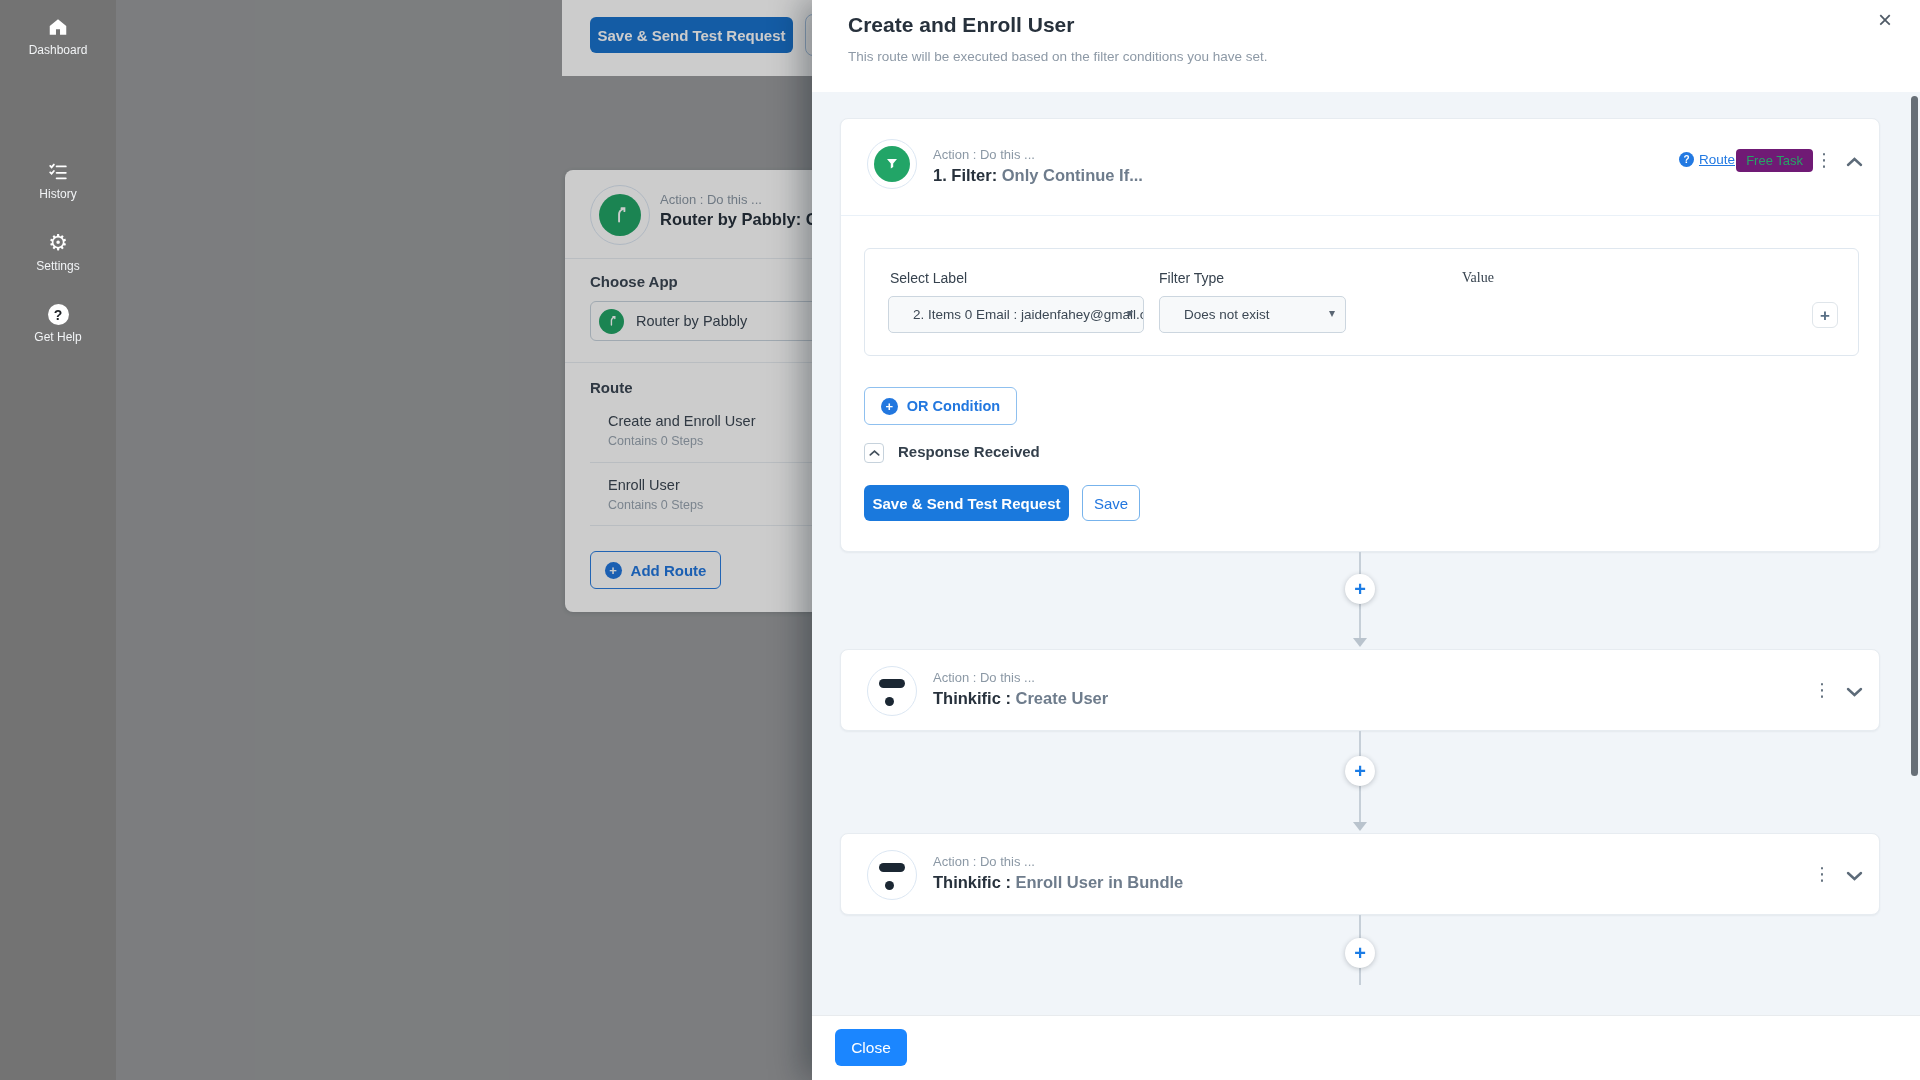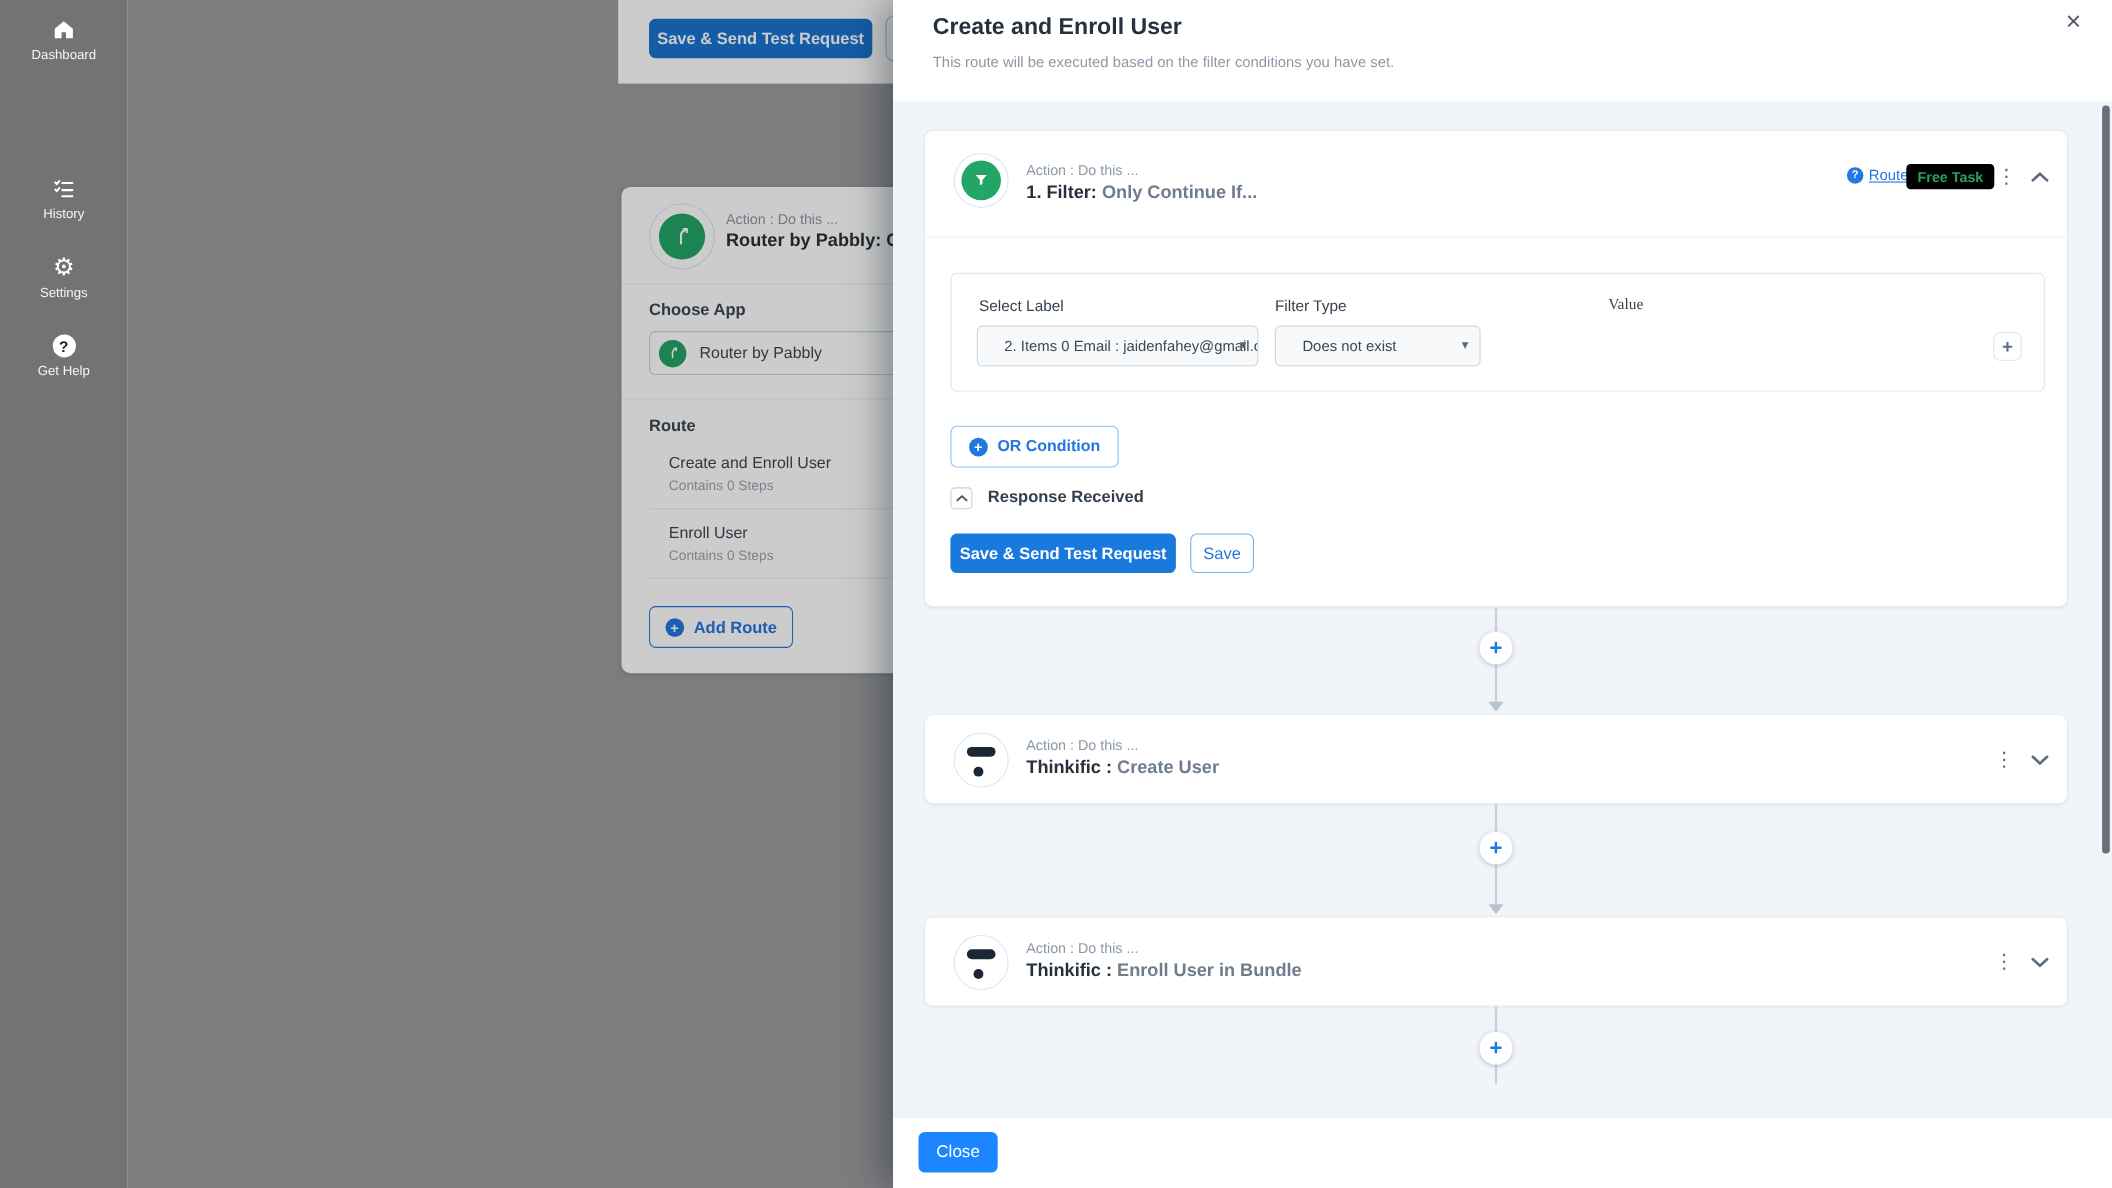--- a/index.html
+++ b/index.html
@@ -58,21 +58,21 @@
   .dd { position:absolute; height:37px; background:#f7f9fa; border:1px solid #ccd6df; border-radius:5px; display:flex; align-items:center; padding:0 26px 0 24px; font-size:13.5px; color:#3c4854; cursor:pointer; white-space:nowrap; overflow:hidden; }
   .dd .caret { position:absolute; right:10px; top:9px; font-size:12px; color:#5a6673; }
   .sq-plus { position:absolute; width:26px; height:26px; border:1px solid #dfe5ea; border-radius:6px; background:#fff; color:#5a7086; font-size:17px; font-weight:700; display:flex; align-items:center; justify-content:center; cursor:pointer; line-height:1; }
   .btn-or { position:absolute; left:23px; top:268px; width:153px; height:38px; background:#fff; border:1.5px solid #8fc0ef; border-radius:6px; color:#2277df; font-size:14.5px; font-weight:600; font-family:inherit; display:flex; align-items:center; justify-content:center; gap:9px; cursor:pointer; }
   .resp-toggle { position:absolute; left:23px; top:324px; width:20px; height:20px; border:1px solid #c6d2dc; border-radius:4px; background:#fff; display:flex; align-items:center; justify-content:center; cursor:pointer; }
   .resp-label { position:absolute; left:57px; top:324px; font-size:15px; color:#333f4b; font-weight:600; }
   .btn-save-send { position:absolute; left:23px; top:366px; width:205px; height:36px; background:#1a79dd; border:none; border-radius:6px; color:#fff; font-size:15px; font-weight:600; font-family:inherit; cursor:pointer; }
   .btn-save { position:absolute; left:241px; top:366px; width:58px; height:36px; background:#fff; border:1.5px solid #77b3ec; border-radius:6px; color:#2277df; font-size:15px; font-family:inherit; cursor:pointer; }
   .help-link { position:absolute; display:flex; align-items:center; gap:5px; cursor:pointer; color:#2279e2; font-size:13.5px; text-decoration:underline; }
   .qdisc { width:15px; height:15px; border-radius:50%; background:#2279e2; color:#fff; font-size:10px; font-weight:700; display:flex; align-items:center; justify-content:center; text-decoration:none; }
-  .badge { position:absolute; background:#000000; color:#27a366; font-size:13px; font-weight:700; border-radius:4px; padding:4px 10px; }
+  .badge { position:absolute; background:#701a75; color:#27a366; font-size:13px; font-weight:400; border-radius:4px; padding:4px 10px; }
 
   
   .vline { position:absolute; width:2px; background:#c6cfd8; }
   .conn-plus { position:absolute; width:30px; height:30px; border-radius:50%; background:#fff; box-shadow:0 1px 5px rgba(30,40,50,.25); color:#1b7ce5; font-size:20px; font-weight:700; display:flex; align-items:center; justify-content:center; cursor:pointer; line-height:1; }
   .arrow-down { position:absolute; width:0; height:0; border-left:7px solid transparent; border-right:7px solid transparent; border-top:9px solid #b9c3cd; }
 
   
   .tk-bar { position:absolute; left:11px; top:12px; width:26px; height:9px; border-radius:4.5px; background:#1b2733; }
   .tk-dot { position:absolute; left:17px; top:30px; width:9px; height:9px; border-radius:50%; background:#1b2733; }
 

